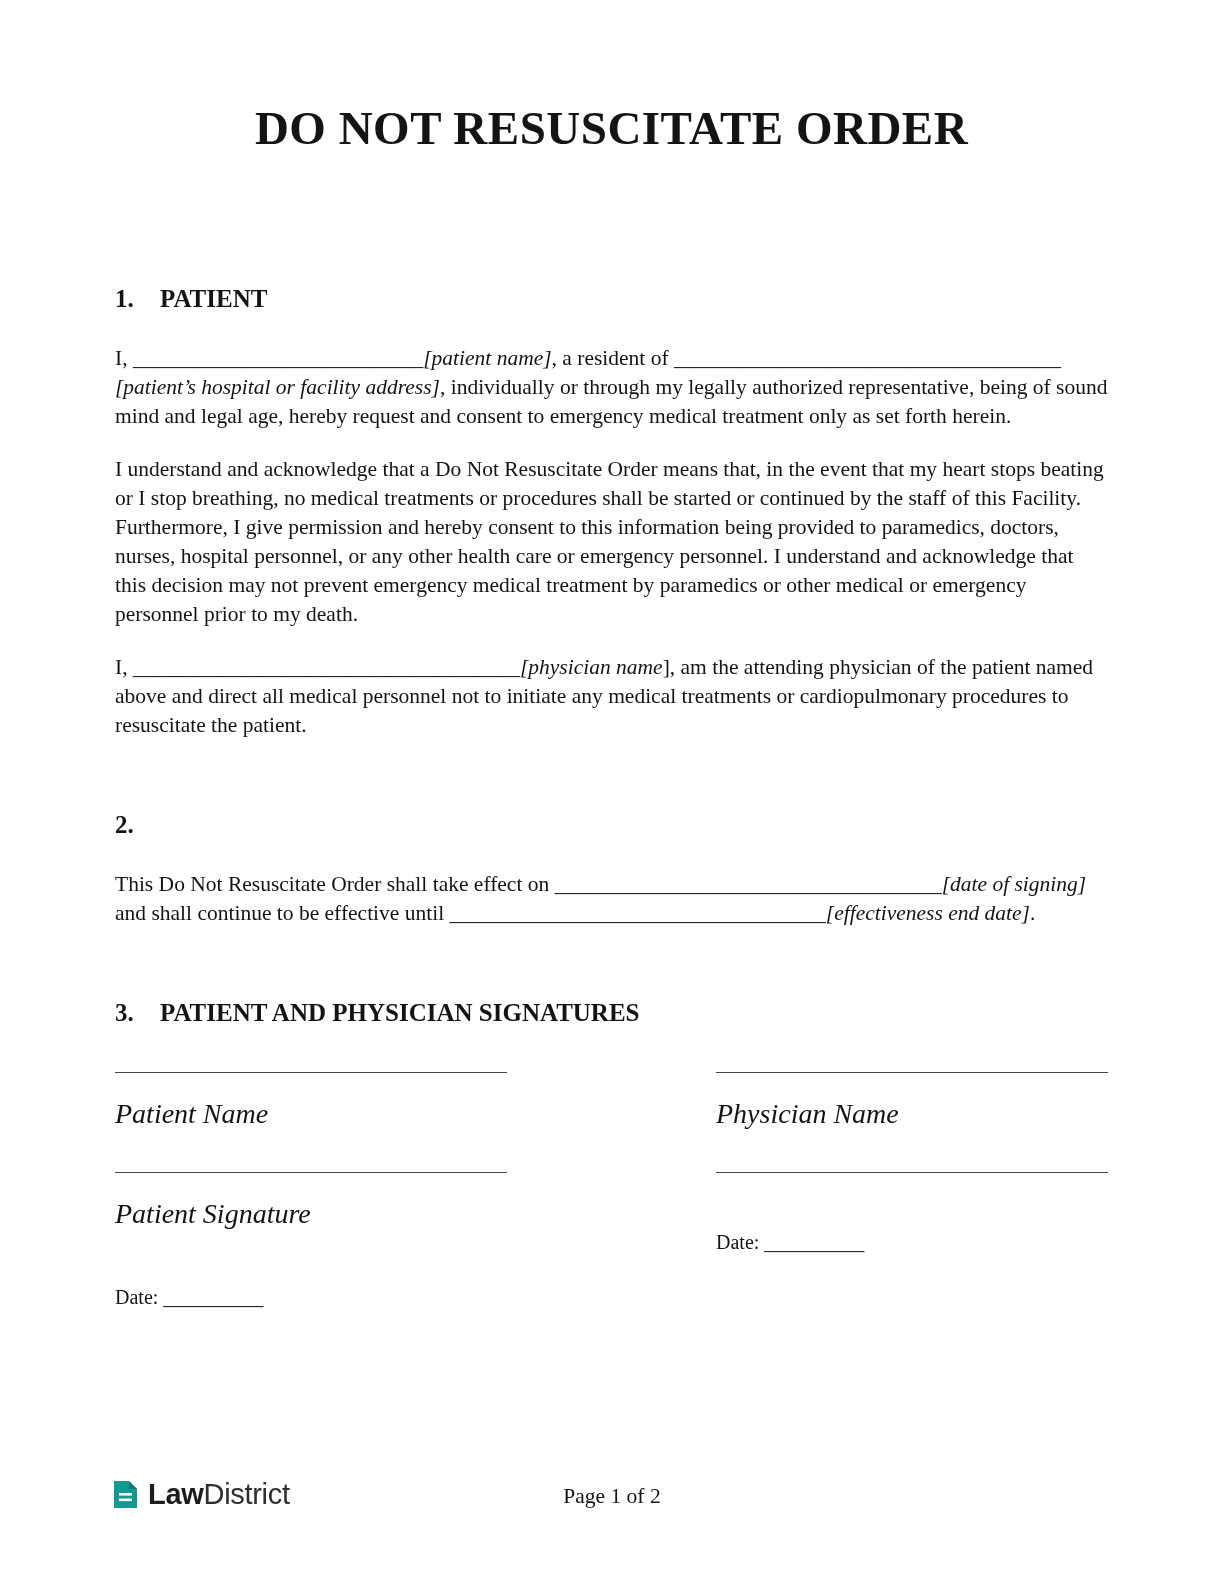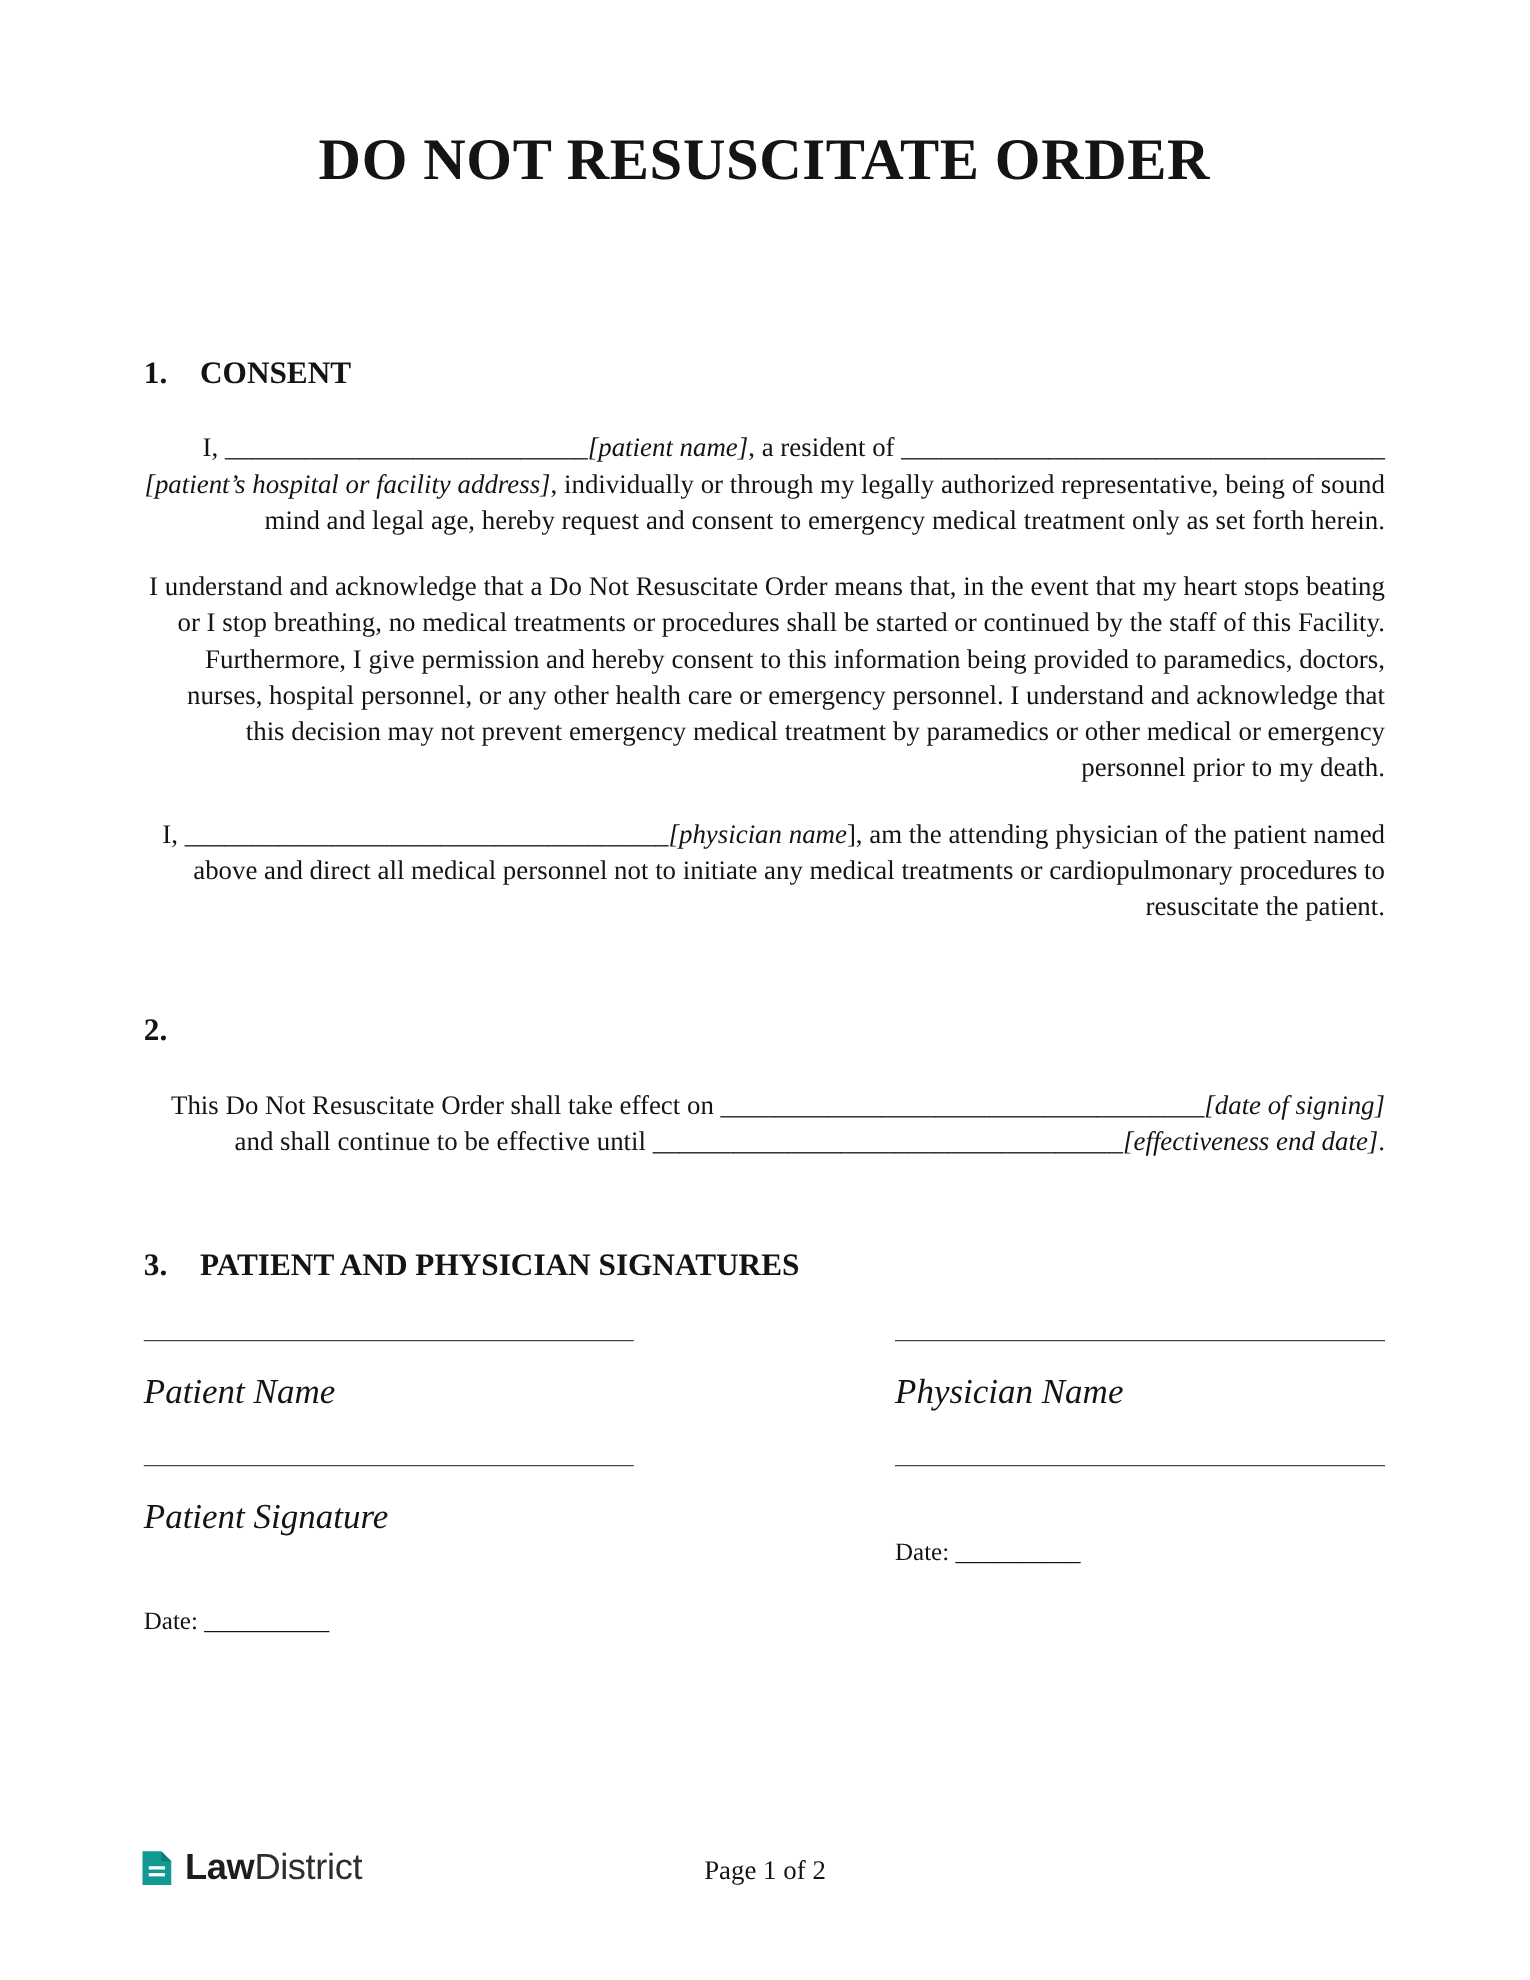--- a/index.html
+++ b/index.html
@@ -38,21 +38,21 @@
     display: inline-block;
     width: 45px;
     flex: 0 0 45px;
   }
   .sec { margin-top: 0; }
   .sec + .sec { margin-top: 70px; }
   p.body {
     font-size: 21.5px;
     line-height: 29px;
     margin-bottom: 24px;
-    text-align: right;
+    text-align: left;
   }
   p.body:last-child { margin-bottom: 0; }
   .it { font-style: italic; }
   .sig-row {
     display: flex;
     justify-content: space-between;
     margin-top: 44px;
   }
   .sig-col { width: 392px; }
   .sig-line {
@@ -103,21 +103,21 @@
 </head>
 <body>
 
 <div class="page">
 
   <h1 class="doc-title">DO NOT RESUSCITATE ORDER</h1>
 
   <section class="sec">
     <div class="sec-heading">
       <span class="sec-num">1.</span>
-      <span class="sec-title">CONSENT</span>
+      <span class="sec-title">PATIENT</span>
     </div>
     <p class="body"><span>I, </span><span>___________________________</span><span class="it">[patient name]</span><span>, a resident of </span><span>____________________________________ </span><span class="it">[patient’s hospital or facility address]</span><span>, individually or through my legally authorized representative, being of sound mind and legal age, hereby request and consent to emergency medical treatment only as set forth herein.</span></p>
     <p class="body"><span>I understand and acknowledge that a Do Not Resuscitate Order means that, in the event that my heart stops beating or I stop breathing, no medical treatments or procedures shall be started or continued by the staff of this Facility. Furthermore, I give permission and hereby consent to this information being provided to paramedics, doctors, nurses, hospital personnel, or any other health care or emergency personnel. I understand and acknowledge that this decision may not prevent emergency medical treatment by paramedics or other medical or emergency personnel prior to my death.</span></p>
     <p class="body"><span>I, </span><span>____________________________________</span><span class="it">[physician name</span><span>], am the attending physician of the patient named above and direct all medical personnel not to initiate any medical treatments or cardiopulmonary procedures to resuscitate the patient.</span></p>
   </section>
 
   <section class="sec">
     <div class="sec-heading">
       <span class="sec-num">2.</span>
     </div>

